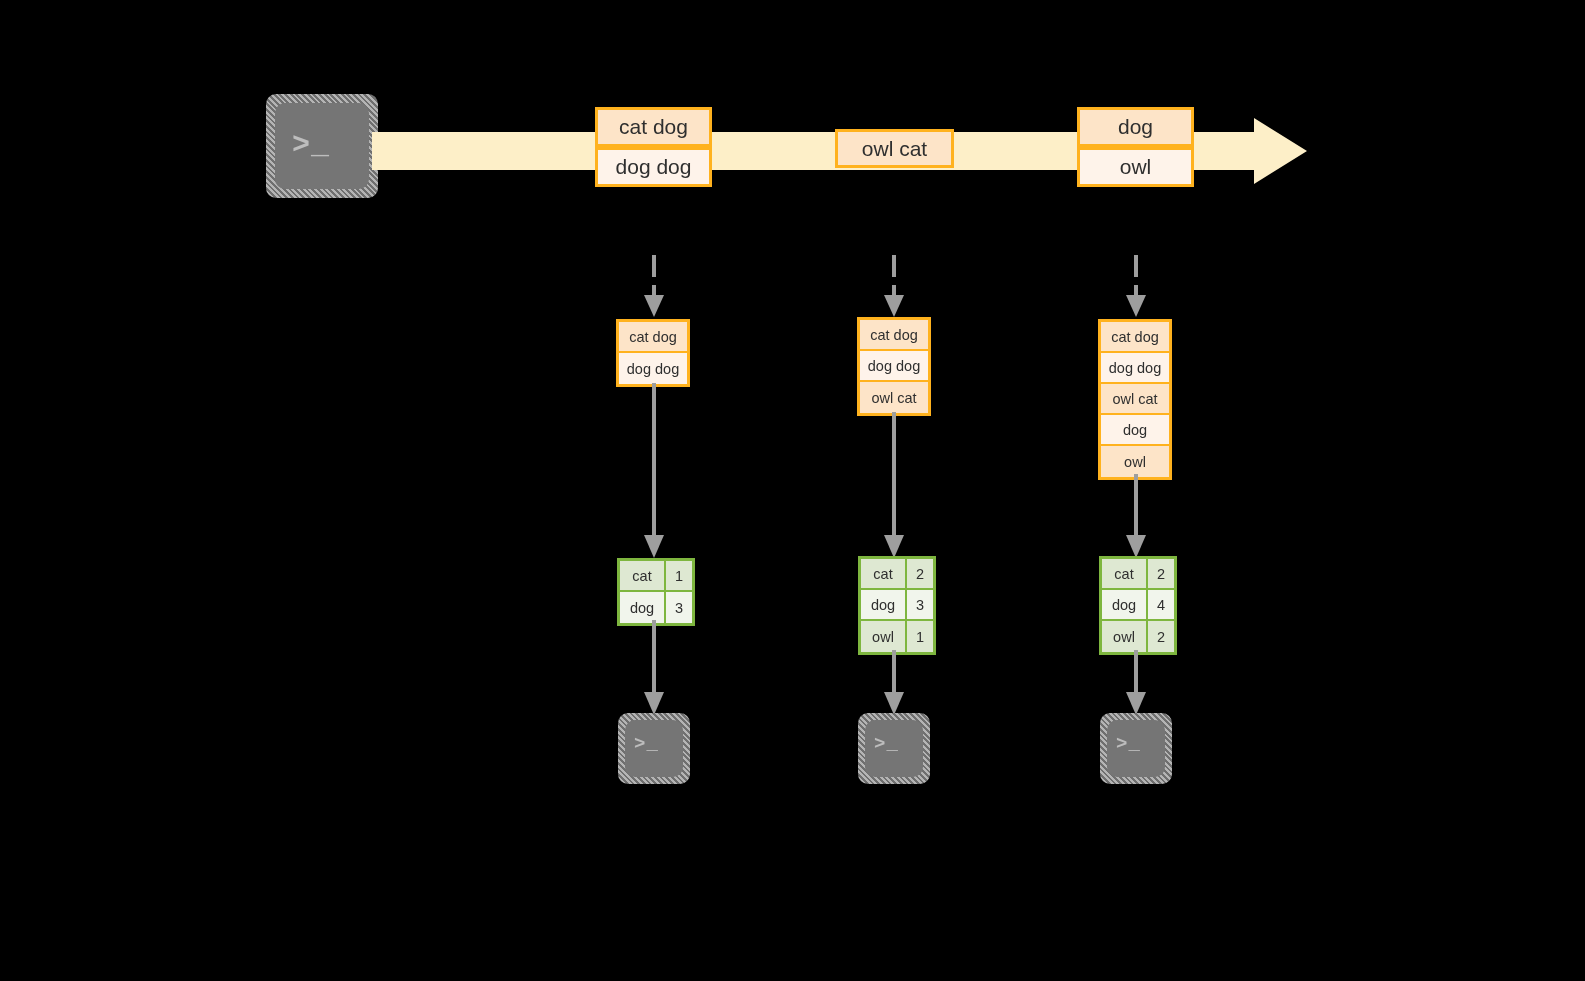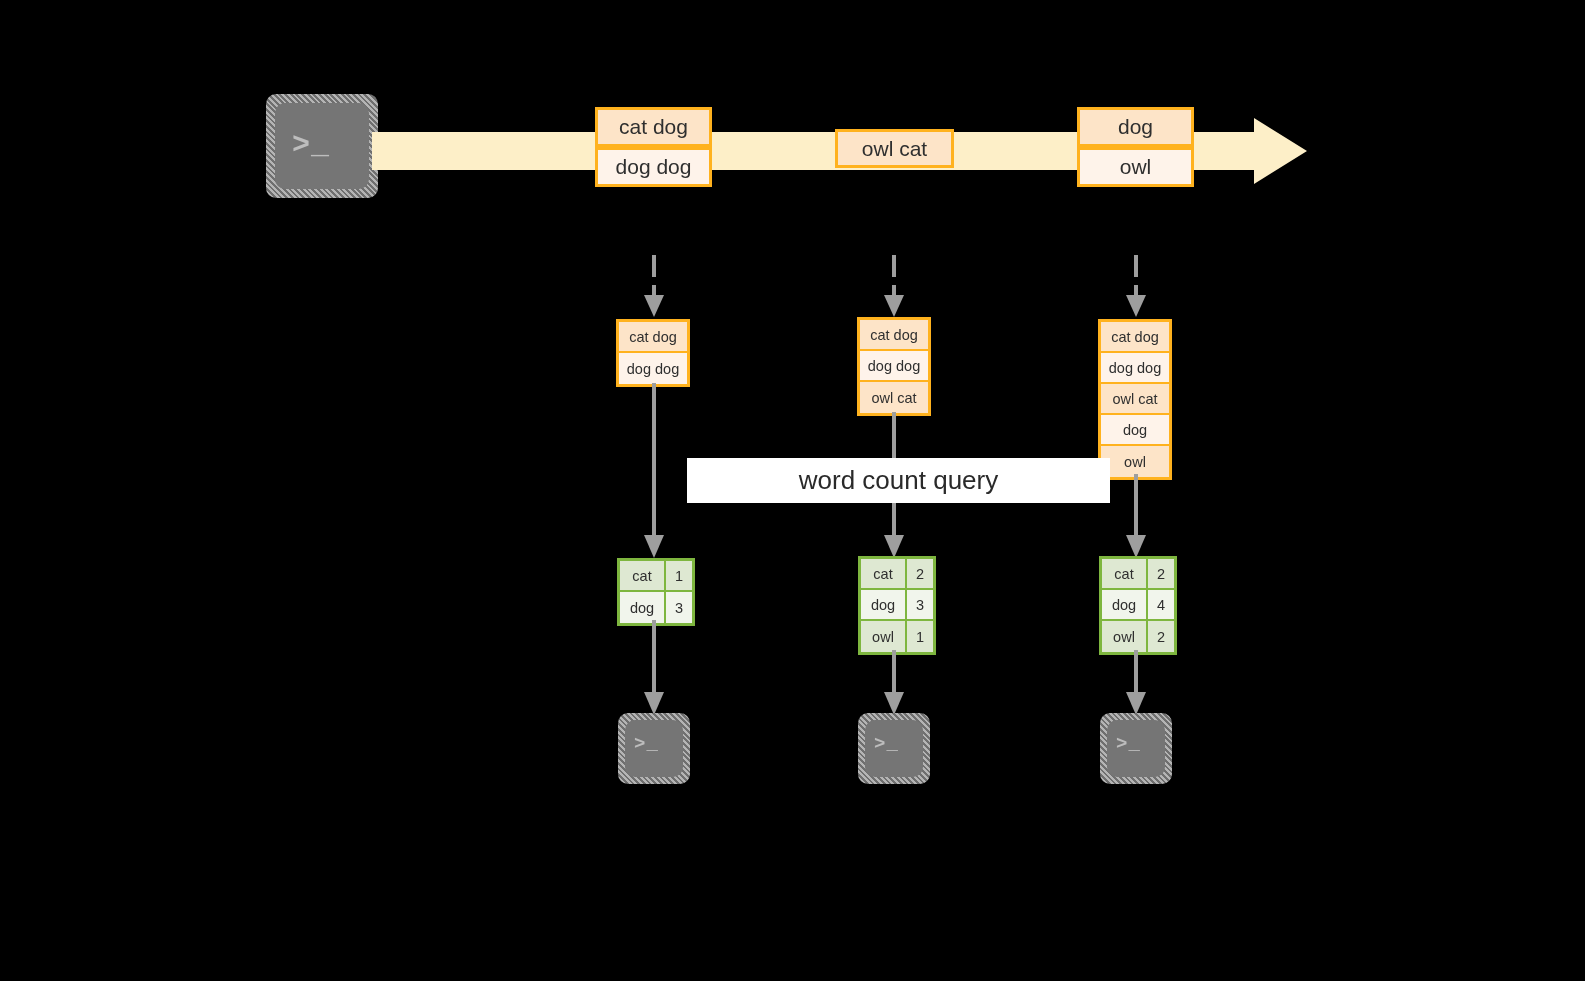--- a/index.html
+++ b/index.html
@@ -304,15 +304,14 @@
       <path d="M4,42 L24,42 L14,65 Z" fill="#9E9E9E"></path>
     </svg>
   </div>
 
   <div class="term" style="left:1100px; top:713px; width:72px; height:71px;">
     <div class="hatch"></div>
     <div class="inner" style="left:7px; top:7px; right:7px; bottom:7px;"></div>
     <div class="glyph" style="left:16px; top:22px; font-size:19px;">&gt;_</div>
   </div>
 
-  <div class="banner">word count query</div>
 
 </div>
 
 </body></html>

